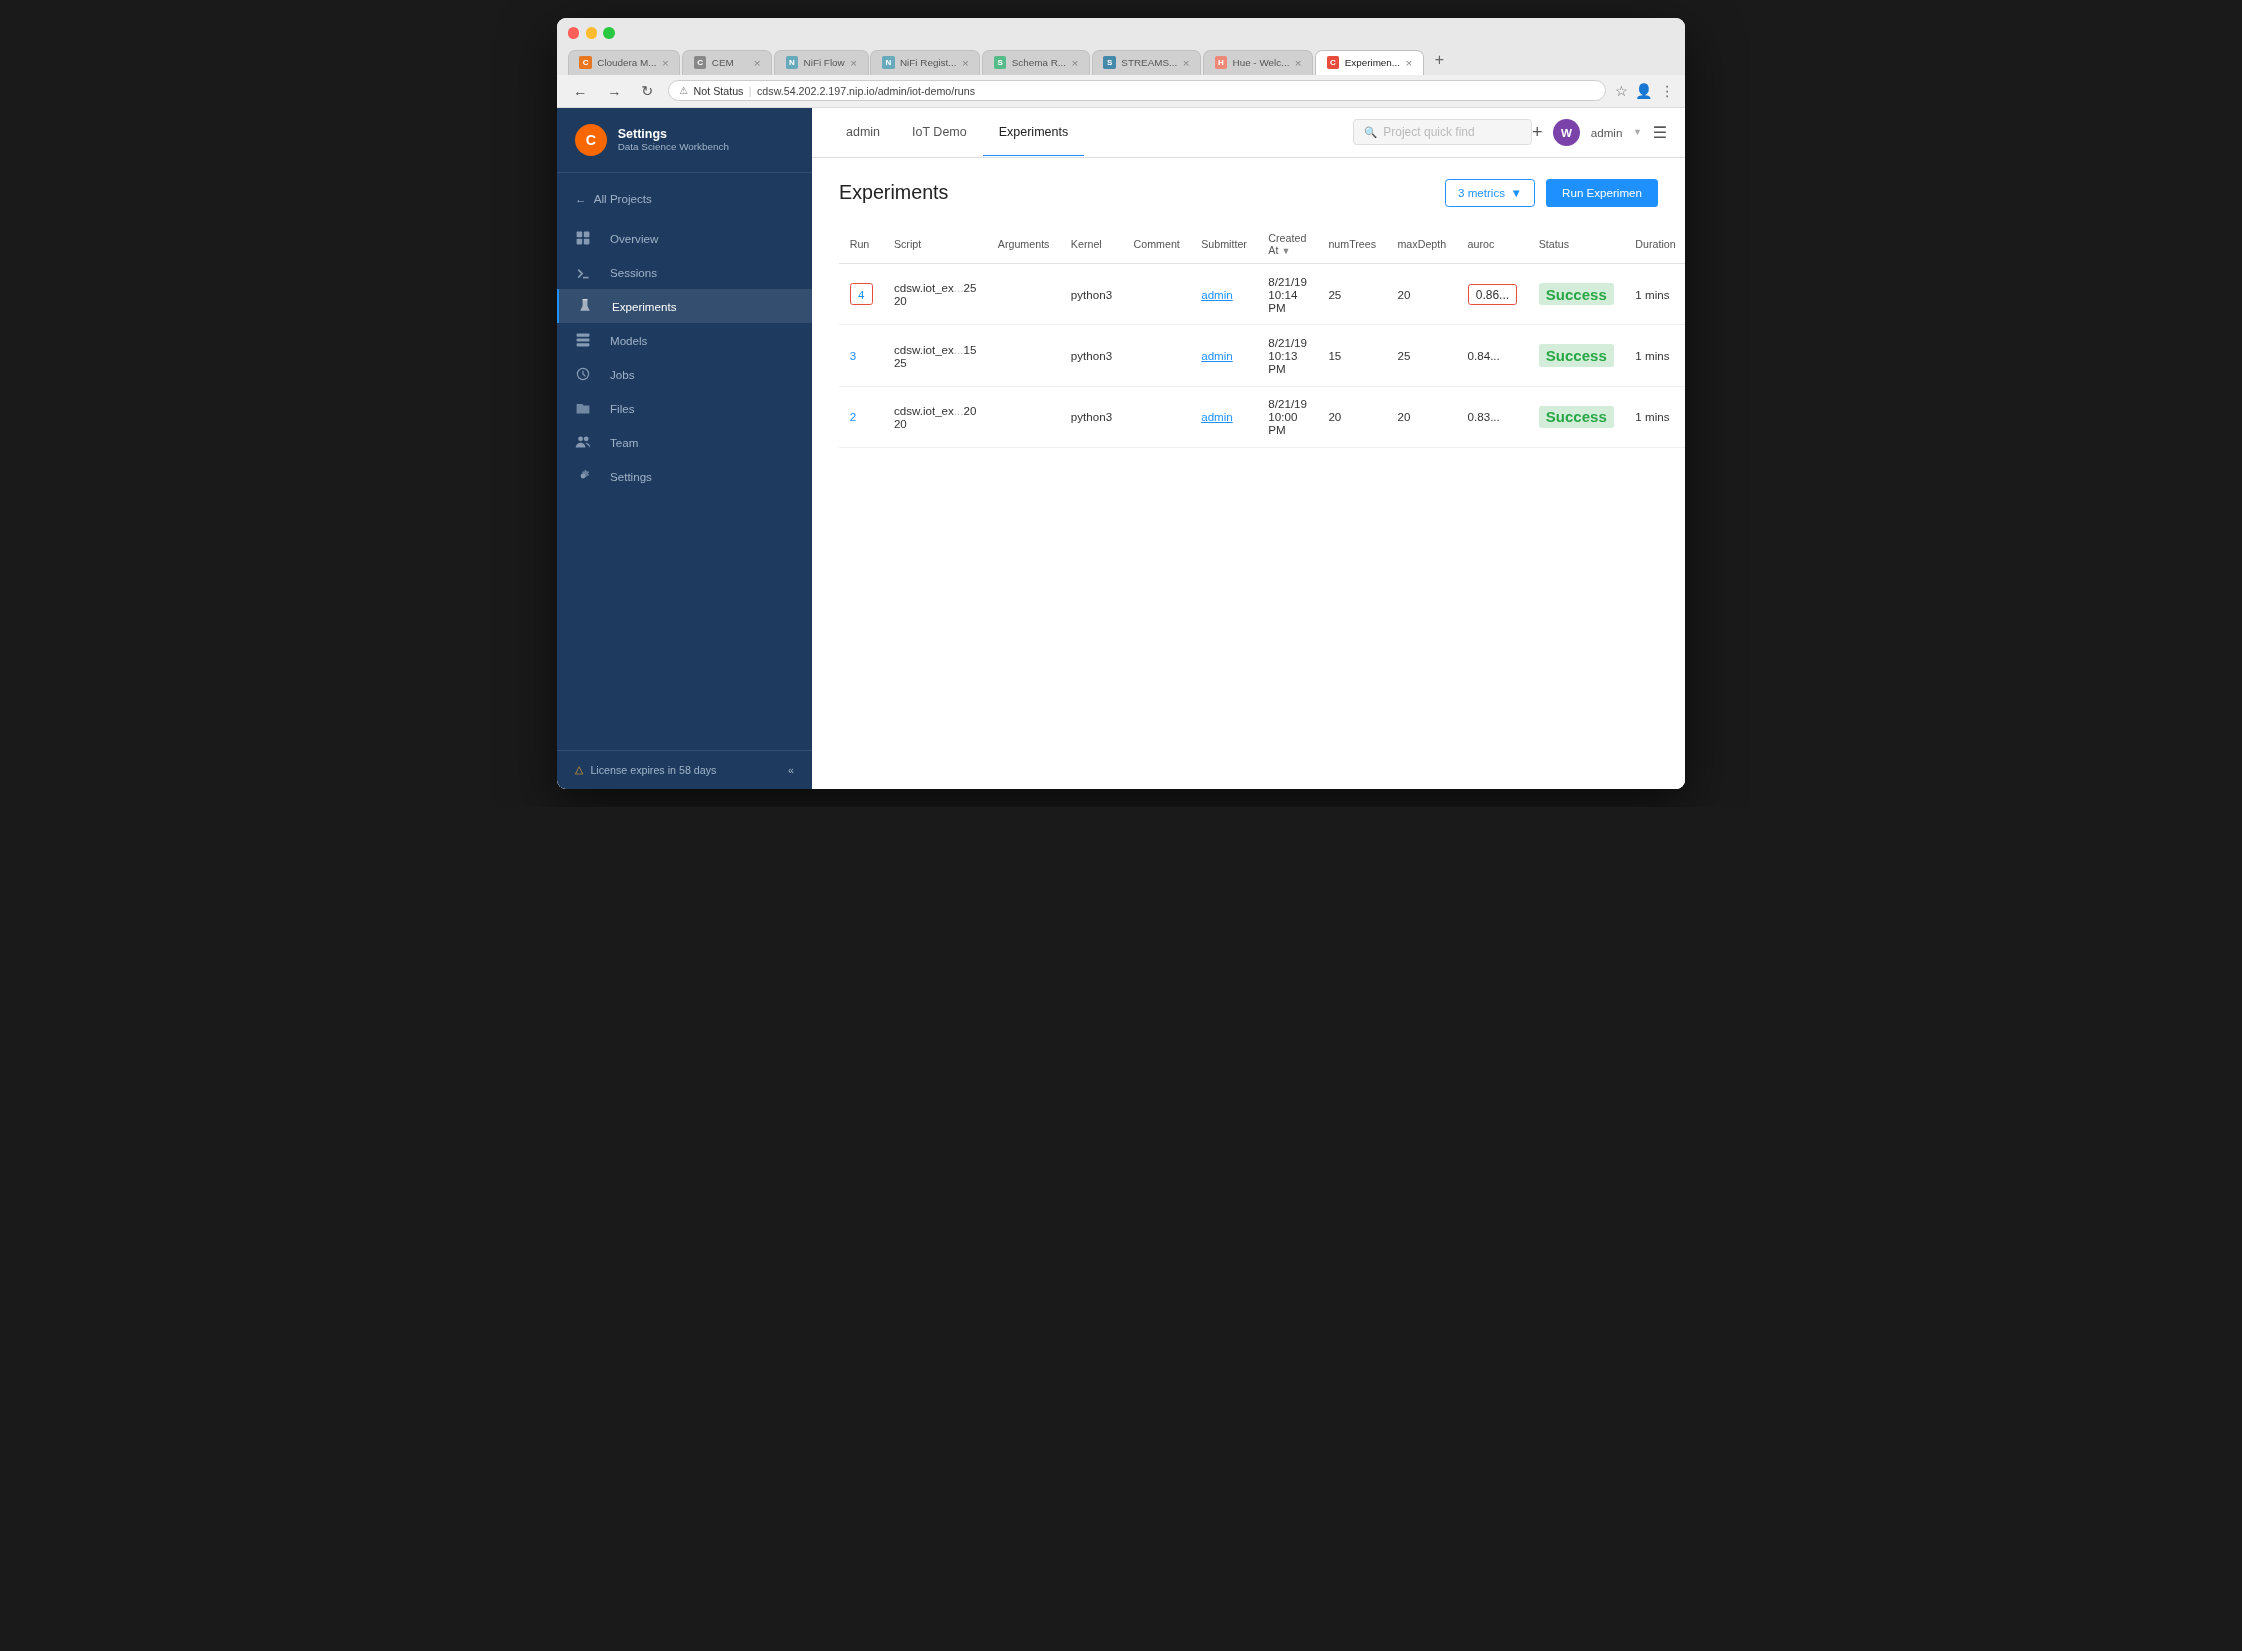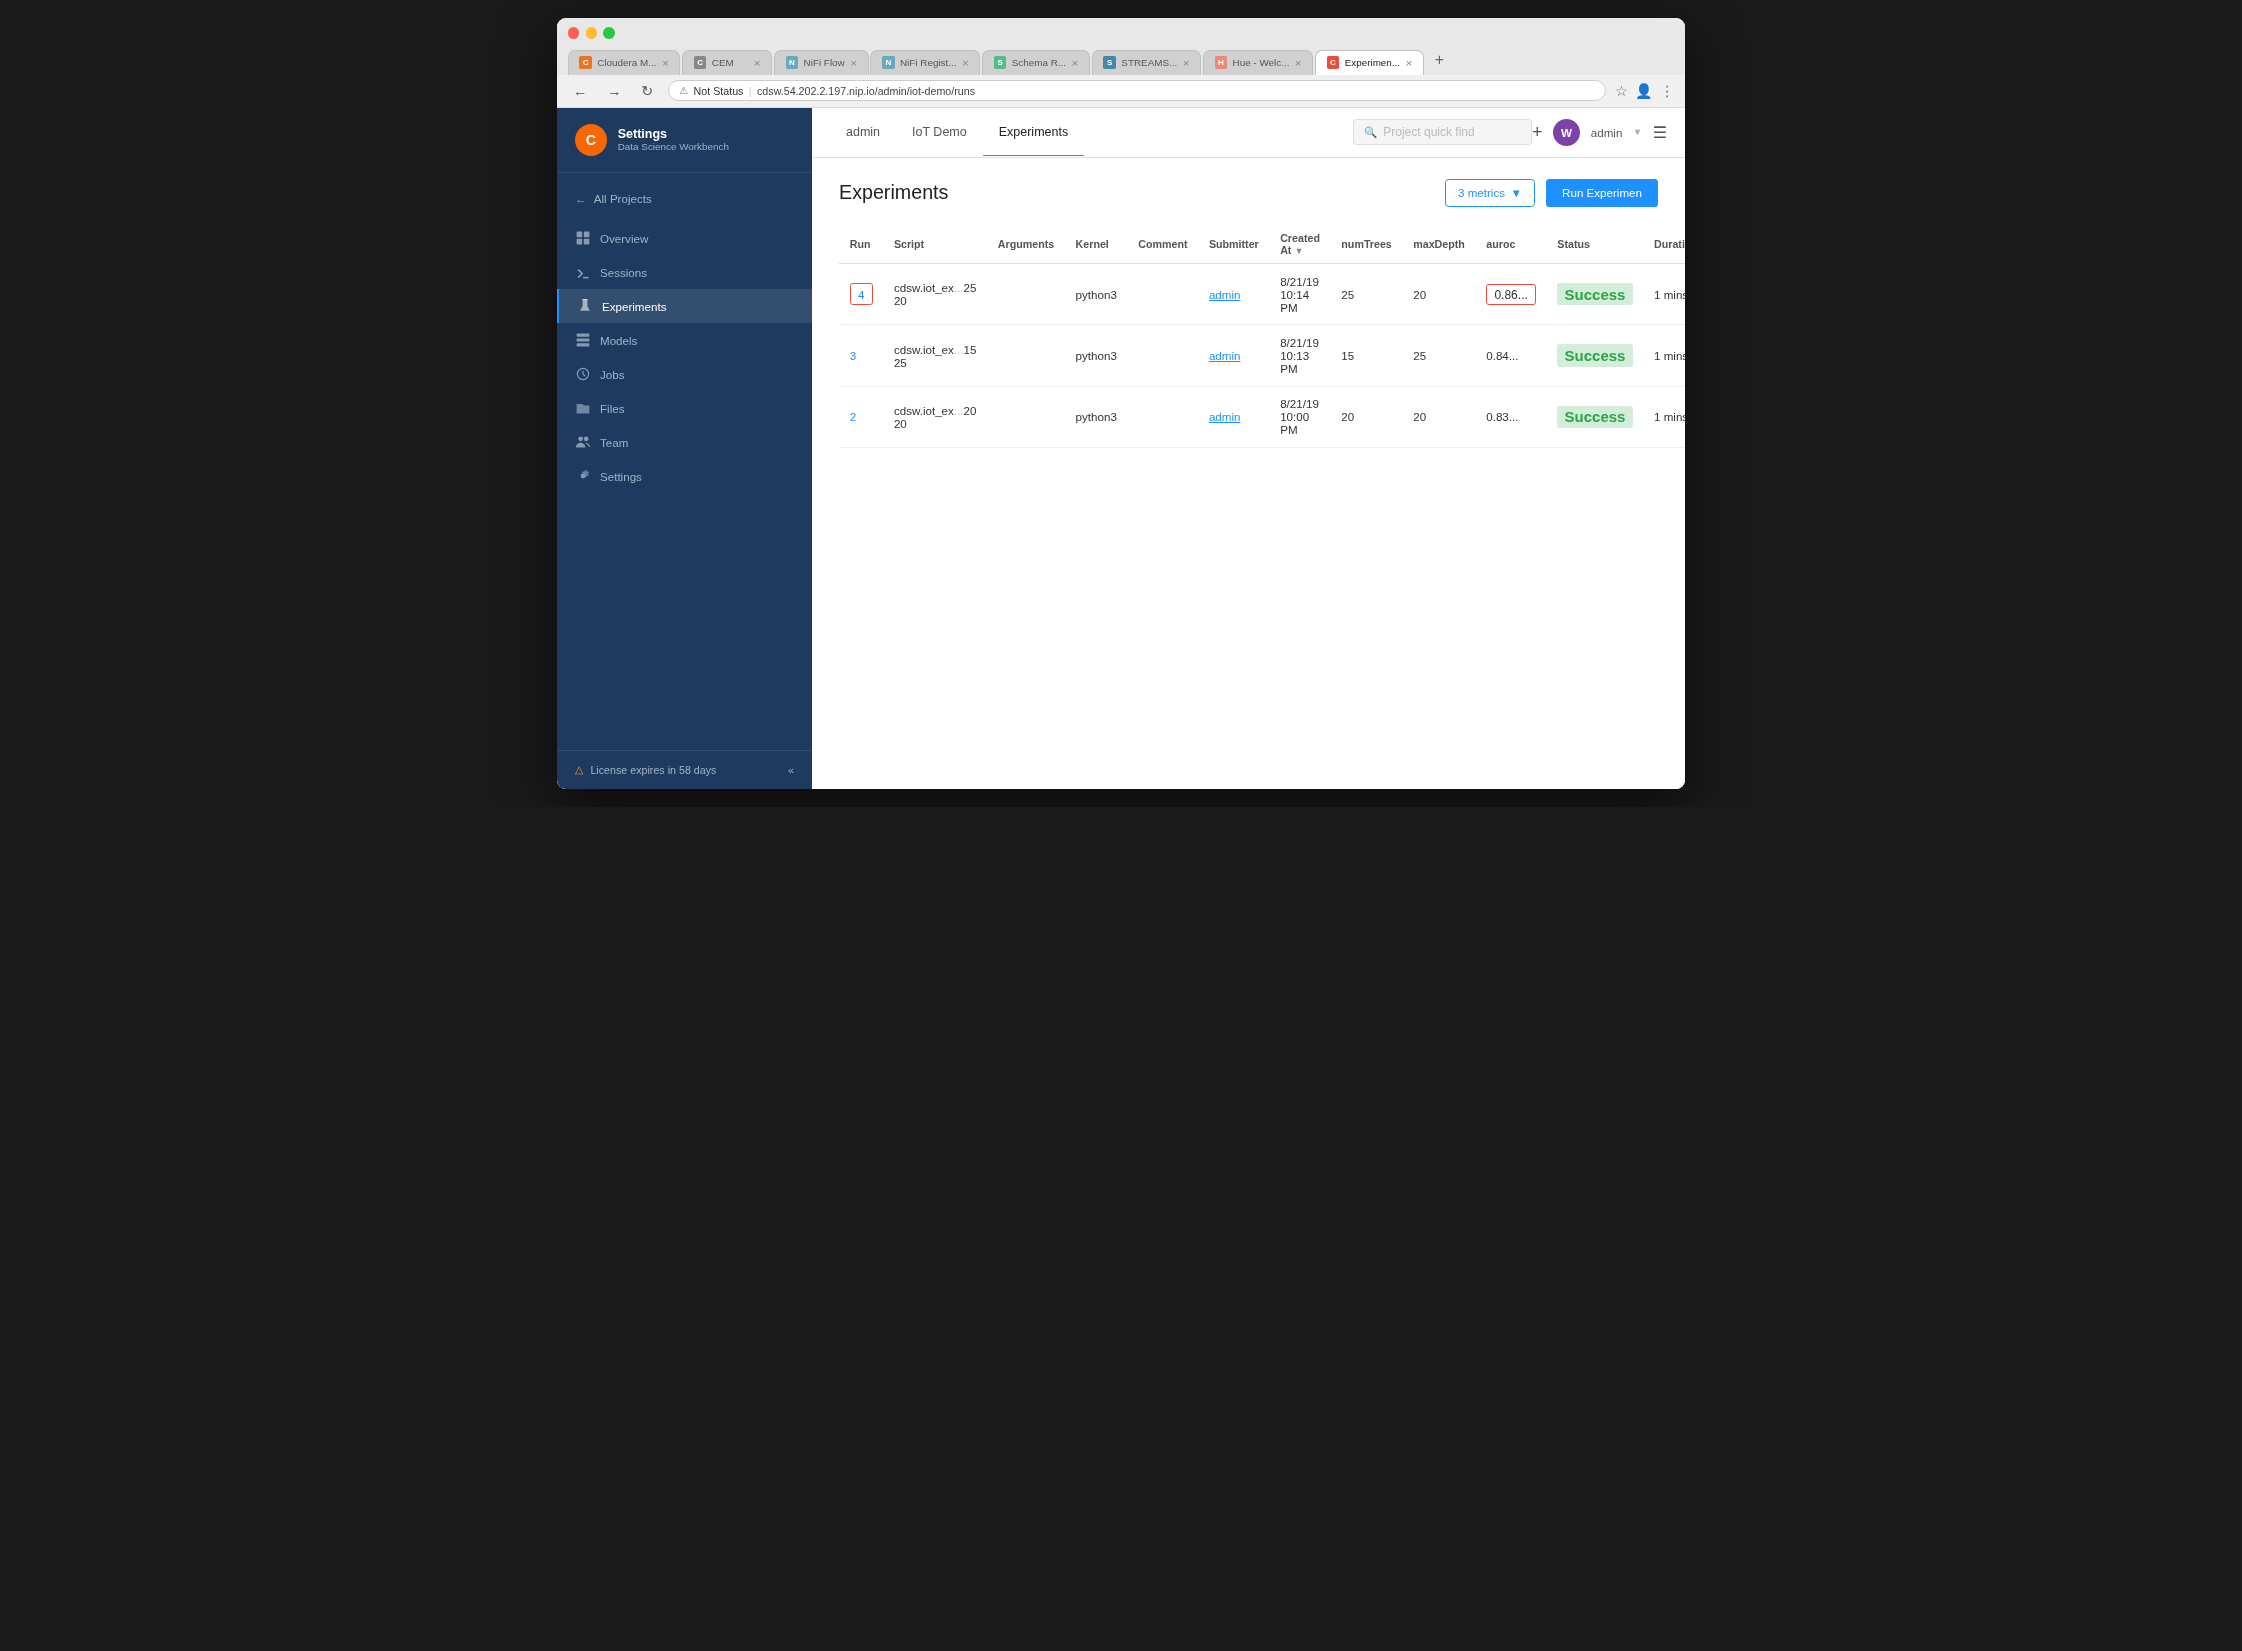--- a/index.html
+++ b/index.html
@@ -149,21 +149,21 @@
       padding: 9px 18px;
       color: #a0b4c8;
       cursor: pointer;
       font-size: 11.6px;
       margin-bottom: 7.2px;
     }
 
     .nav-item {
       display: flex;
       align-items: center;
-      gap: 9px;
+      gap: 19px;
       padding: 9px 18px;
       color: #a0b4c8;
       cursor: pointer;
       font-size: 11.6px;
     }
     .nav-item.active { background: rgba(255,255,255,0.1); color: #fff; border-left: 2.7px solid #1e90ff; }
     .nav-icon { width: 16px; height: 16px; flex-shrink: 0; opacity: 0.8; }
 
     .sidebar-footer {
       margin-top: auto;
@@ -272,21 +272,21 @@
     }
 
     
     .experiments-table {
       width: 100%;
       border-collapse: collapse;
     }
     .experiments-table th {
       text-align: left;
       padding: 7.2px 10.7px;
-      font-weight: 700;
+      font-weight: 400;
       color: #555;
       font-size: 10.7px;
       border-bottom: 0.9px solid #e0e0e0;
     }
     .experiments-table td {
       padding: 10.7px 10.7px;
       color: #333;
       font-size: 11.6px;
       border-bottom: 0.9px solid #f0f0f0;
       vertical-align: middle;

